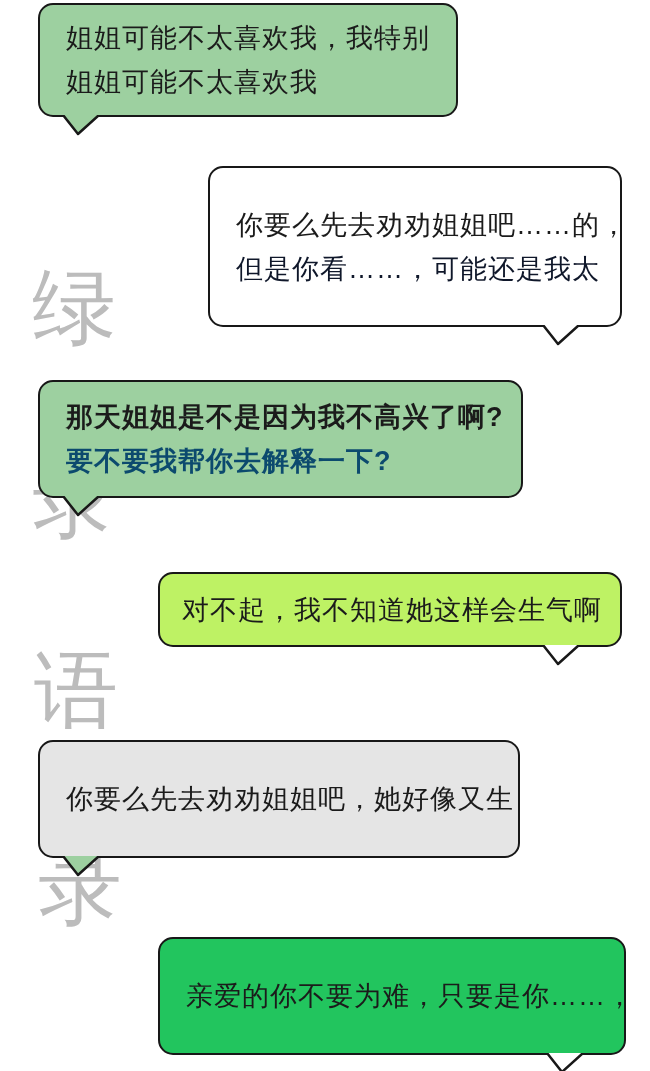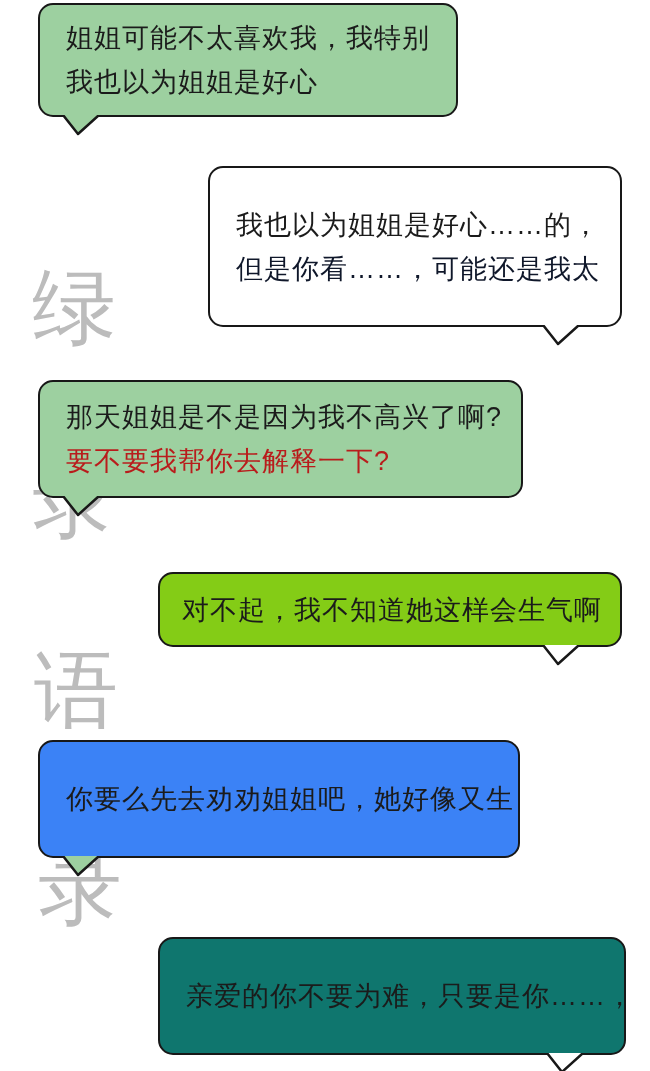--- a/index.html
+++ b/index.html
@@ -52,69 +52,69 @@
     position: absolute;
     top: 100%;
     pointer-events: none;
   }
   .bubble.left  .tail { left: 20px; }
   .bubble.right .tail { right: 38px; }
 
   
   .b1 { left: 38px;  top: 3px;   width: 420px; height: 114px; }
   .b2 { left: 208px; top: 166px; width: 414px; height: 161px; }
-  .b3 { left: 38px;  top: 380px; width: 485px; height: 118px; }
+  .b3 { left: 38px;  top: 380px; width: 485px; height: 118px; font-weight: bold; }
   .b4 { left: 158px; top: 572px; width: 464px; height: 75px;  padding: 0 22px; }
   .b5 { left: 38px;  top: 740px; width: 482px; height: 118px; }
   .b6 { left: 158px; top: 937px; width: 468px; height: 118px; }
 </style>
 </head>
 <body>
 
 <div class="canvas">
   <div id="watermark">
       <div class="wm-char wm1" style="color: rgb(188, 188, 188);">绿</div>
       <div class="wm-char wm2" style="color: rgb(188, 188, 188);">录</div>
       <div class="wm-char wm3" style="color: rgb(188, 188, 188);">语</div>
       <div class="wm-char wm4" style="color: rgb(188, 188, 188);">录</div>
     </div>
   <div id="message-list">
       <div class="bubble left b1" style="background: rgb(157, 208, 160); border-color: rgb(24, 24, 24);">
         <div class="line" style="color: rgb(27, 27, 27);">姐姐可能不太喜欢我，我特别</div>
-        <div class="line" style="color: rgb(27, 27, 27);">我也以为姐姐是好心</div>
+        <div class="line" style="color: rgb(27, 27, 27);">姐姐可能不太喜欢我</div>
         <svg width="42" height="22" class="tail">
           <path d="M3,0 L18,19 L39,0" fill="#9dd0a0" stroke="#181818" stroke-width="2.5" stroke-linejoin="round" stroke-linecap="round"></path>
         </svg>
       </div>
       <div class="bubble right b2" style="background: rgb(255, 255, 255); border-color: rgb(24, 24, 24);">
-        <div class="line" style="color: rgb(27, 27, 27);">我也以为姐姐是好心……的，</div>
+        <div class="line" style="color: rgb(27, 27, 27);">你要么先去劝劝姐姐吧……的，</div>
         <div class="line" style="color: #0f172a;">但是你看……，可能还是我太</div>
         <svg width="42" height="22" class="tail">
           <path d="M3,0 L18,19 L39,0" fill="#ffffff" stroke="#181818" stroke-width="2.5" stroke-linejoin="round" stroke-linecap="round"></path>
         </svg>
       </div>
       <div class="bubble left b3" style="background: rgb(157, 208, 160); border-color: rgb(24, 24, 24);">
         <div class="line" style="color: rgb(27, 27, 27);">那天姐姐是不是因为我不高兴了啊?</div>
-        <div class="line" style="color: #b91c1c;">要不要我帮你去解释一下?</div>
+        <div class="line" style="color: #0c4a6e;">要不要我帮你去解释一下?</div>
         <svg width="42" height="22" class="tail">
           <path d="M3,0 L18,19 L39,0" fill="#9dd0a0" stroke="#181818" stroke-width="2.5" stroke-linejoin="round" stroke-linecap="round"></path>
         </svg>
       </div>
-      <div class="bubble right b4" style="background: #84cc16; border-color: rgb(24, 24, 24);">
+      <div class="bubble right b4" style="background: #bef264; border-color: rgb(24, 24, 24);">
         <div class="line" style="color: rgb(27, 27, 27);">对不起，我不知道她这样会生气啊</div>
         <svg width="42" height="22" class="tail">
           <path d="M3,0 L18,19 L39,0" fill="#ffffff" stroke="#181818" stroke-width="2.5" stroke-linejoin="round" stroke-linecap="round"></path>
         </svg>
       </div>
-      <div class="bubble left b5" style="background: #3b82f6; border-color: rgb(24, 24, 24);">
+      <div class="bubble left b5" style="background: #e5e5e5; border-color: rgb(24, 24, 24);">
         <div class="line" style="color: rgb(27, 27, 27);">你要么先去劝劝姐姐吧，她好像又生</div>
         <svg width="42" height="22" class="tail">
           <path d="M3,0 L18,19 L39,0" fill="#9dd0a0" stroke="#181818" stroke-width="2.5" stroke-linejoin="round" stroke-linecap="round"></path>
         </svg>
       </div>
-      <div class="bubble right b6" style="background: #0f766e; border-color: rgb(24, 24, 24);">
+      <div class="bubble right b6" style="background: #22c55e; border-color: rgb(24, 24, 24);">
         <div class="line" style="color: rgb(27, 27, 27);">亲爱的你不要为难，只要是你……，</div>
         <svg width="42" height="22" class="tail">
           <path d="M3,0 L18,19 L39,0" fill="#ffffff" stroke="#181818" stroke-width="2.5" stroke-linejoin="round" stroke-linecap="round"></path>
         </svg>
       </div>
     </div>
 </div>
 
 </body></html>

